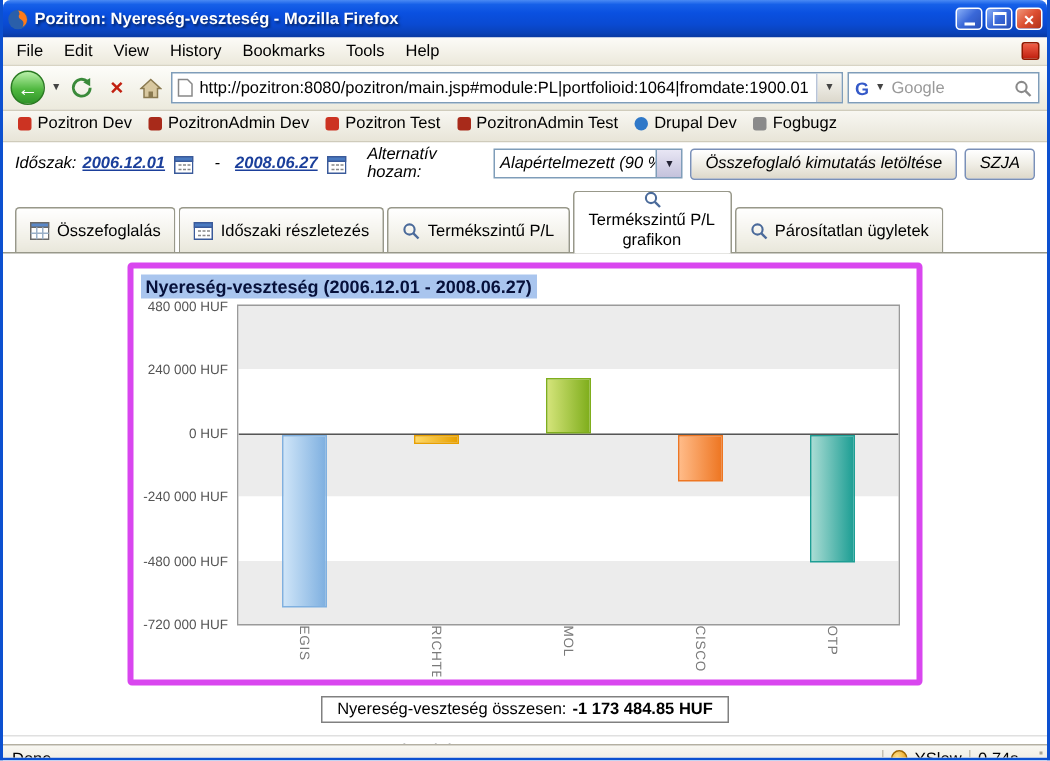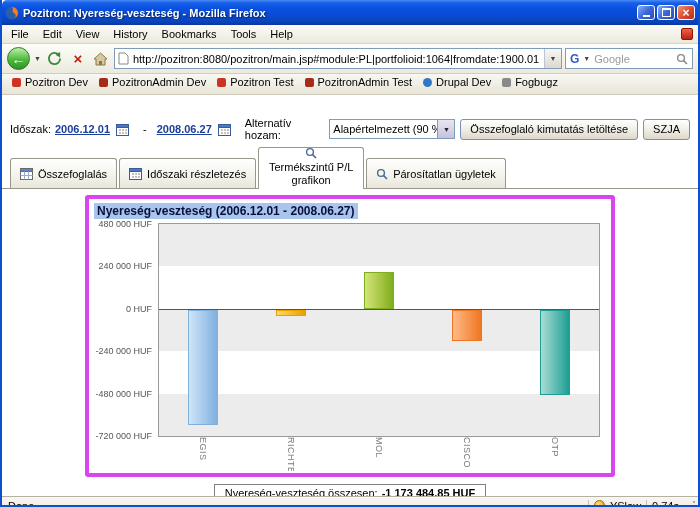--- a/index.html
+++ b/index.html
@@ -50,21 +50,21 @@
                display:flex; align-items:center; gap:3px; padding:0 4px; }
   .g-logo { font-weight:bold; color:#3459c8; font-size:12px; }
   .search-placeholder { color:#999; flex:1; }
   
   .bookmarksbar { height:20px; display:flex; align-items:flex-start; gap:1px; padding:0 5px;
                   background:linear-gradient(#f8f7f2,#e8e5d8); border-bottom:1px solid #cfcbbb; }
   .bm-item { display:flex; align-items:center; gap:4px; padding:2px 5px; white-space:nowrap; }
   .bm-ico { width:9px; height:9px; border-radius:2px; display:inline-block; }
   
   .content { height:401px; overflow:hidden; background:#fff; }
-  .controls-row { display:flex; align-items:center; gap:4px; padding:22px 8px 2px; }
+  .controls-row { display:flex; align-items:center; gap:4px; padding:2px 8px 2px;font-style:italic; }
   .date-link { color:#1b3f9b; font-weight:bold; text-decoration:underline; }
   .cal-icon { margin:0 10px 0 2px; display:flex; }
   .right-controls { margin-left:auto; display:flex; align-items:center; gap:5px; }
   .xp-select { width:126px; height:20px; box-sizing:border-box; border:1px solid #7f9db9; background:#fff;
                display:flex; align-items:center; }
   .xp-select .val { flex:1; padding-left:3px; white-space:nowrap; overflow:hidden; }
   .xp-select .arrow { width:16px; align-self:stretch; border-left:1px solid #7f9db9;
                       background:linear-gradient(#e8e6f4,#c4c2dc); display:flex; align-items:center; justify-content:center;
                       font-size:7px; color:#223; }
   .xp-btn { height:21px; box-sizing:border-box; border:1px solid #7a90b8; border-radius:3px;
@@ -254,20 +254,29 @@
       <span class="tab">
         <span style="display:flex;">
           <svg width="13" height="13" viewBox="0 0 13 13">
               <rect x="0.5" y="1.5" width="12" height="11" fill="#fff" stroke="#3a5a9a"></rect>
               <rect x="0.5" y="1.5" width="12" height="3" fill="#4a7ac0" stroke="#3a5a9a"></rect>
               <path d="M3 7h2M6 7h2M9 7h2M3 10h2M6 10h2M9 10h2" stroke="#888"></path>
             </svg>
         </span>
         <span class="tab-label">Időszaki részletezés</span>
       </span>
+      <span class="tab">
+        <span style="display:flex;">
+          <svg width="12" height="12" viewBox="0 0 12 12">
+              <circle cx="5" cy="5" r="3.4" fill="none" stroke="#4a6a9a" stroke-width="1.4"></circle>
+              <line x1="7.6" y1="7.6" x2="11" y2="11" stroke="#4a6a9a" stroke-width="1.6"></line>
+            </svg>
+        </span>
+        <span class="tab-label">Termékszintű P/L</span>
+      </span>
       <span class="tab active">
         <span style="display:flex;">
           <svg width="12" height="12" viewBox="0 0 12 12">
               <circle cx="5" cy="5" r="3.4" fill="none" stroke="#4a6a9a" stroke-width="1.4"></circle>
               <line x1="7.6" y1="7.6" x2="11" y2="11" stroke="#4a6a9a" stroke-width="1.6"></line>
             </svg>
         </span>
         <span class="tab-label">Termékszintű P/L grafikon</span>
       </span>
       <span class="tab">

